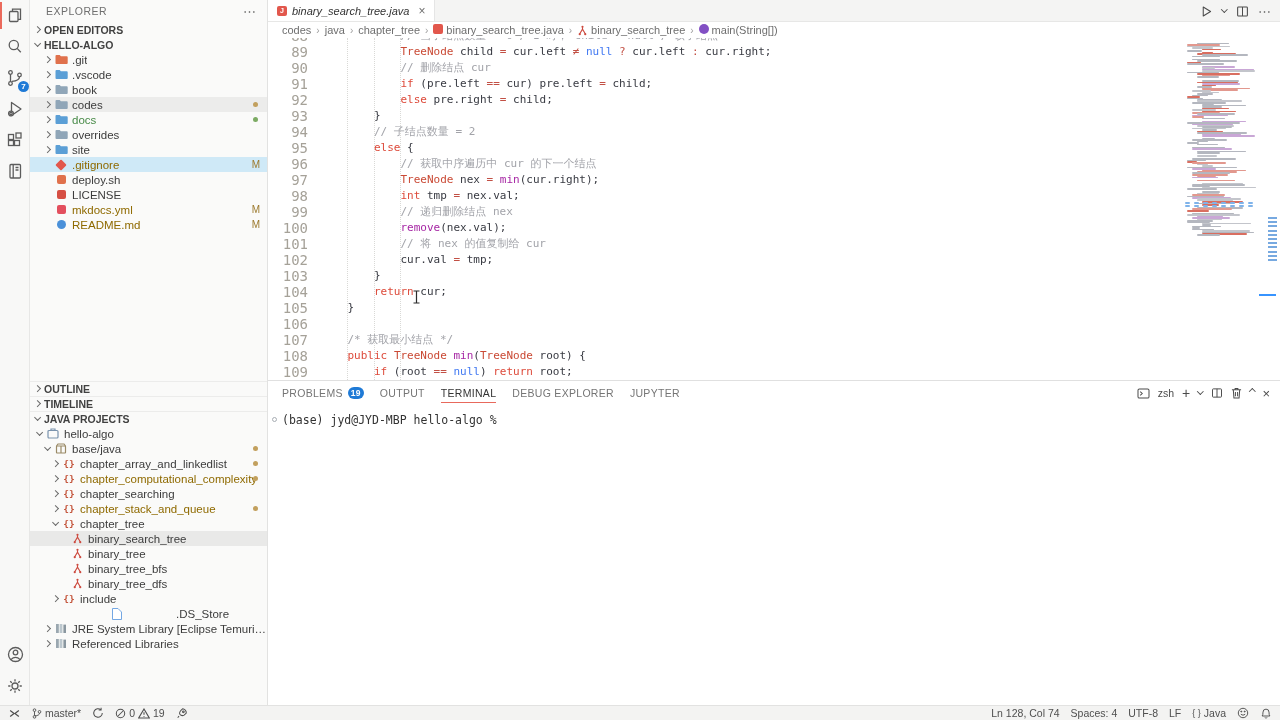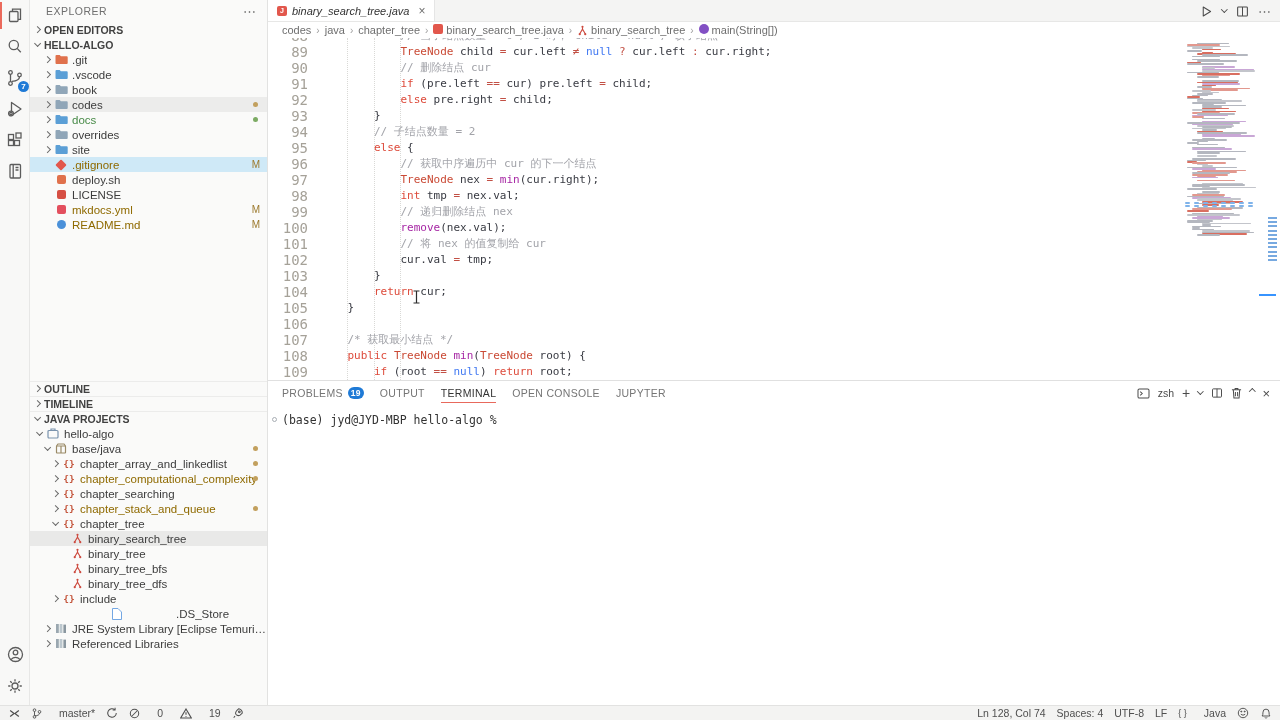--- a/index.html
+++ b/index.html
@@ -93,21 +93,21 @@
   .panel-actions { position:absolute; right:10px; top:0; height:24px; display:flex; align-items:center;
     gap:8px; color:#4b4b4b; font-size:10.5px; }
   .terminal-body { position:relative; padding:8px 0 0 14px; font-family:"DejaVu Sans Mono",monospace;
     font-size:11.5px; color:#333; }
   .term-deco { position:absolute; left:4px; top:12px; width:5px; height:5px; border:1px solid #a8adb3; border-radius:50%; }
 
   
   .statusbar { position:absolute; left:0; right:0; bottom:0; height:15px; background:#f3f3f2;
     border-top:1px solid #e2e2e1; display:flex; align-items:center; padding:0 8px;
     font-size:10.5px; color:#4f4f4f; gap:11px; z-index:7; }
-  .sb-item { display:flex; align-items:center; gap:17px; cursor:pointer; white-space:nowrap; }
+  .sb-item { display:flex; align-items:center; gap:3px; cursor:pointer; white-space:nowrap; }
   .sb-flex { flex:1; }
   svg { display:block; }
 </style>
 </head>
 <body>
 
 <div class="window">
 
   <div class="activitybar">
     <div class="ab-item active">
@@ -764,21 +764,21 @@
             <span>PROBLEMS</span>
             <span class="pbadge">19</span>
           </span>
           <span class="ptab">
             <span>OUTPUT</span>
           </span>
           <span class="ptab active">
             <span>TERMINAL</span>
           </span>
           <span class="ptab">
-            <span>OPEN CONSOLE</span>
+            <span>DEBUG EXPLORER</span>
           </span>
           <span class="ptab">
             <span>JUPYTER</span>
           </span>
         </div>
       <div class="panel-actions">
         <span>
           <svg width="13" height="11" viewBox="0 0 14 12" fill="none" stroke="#4b4b4b" stroke-width="1.1">
               <rect x="1" y="1" width="12" height="10" rx="1.5"></rect>
               <path d="M3.4 4 L5.6 6 L3.4 8"></path>

